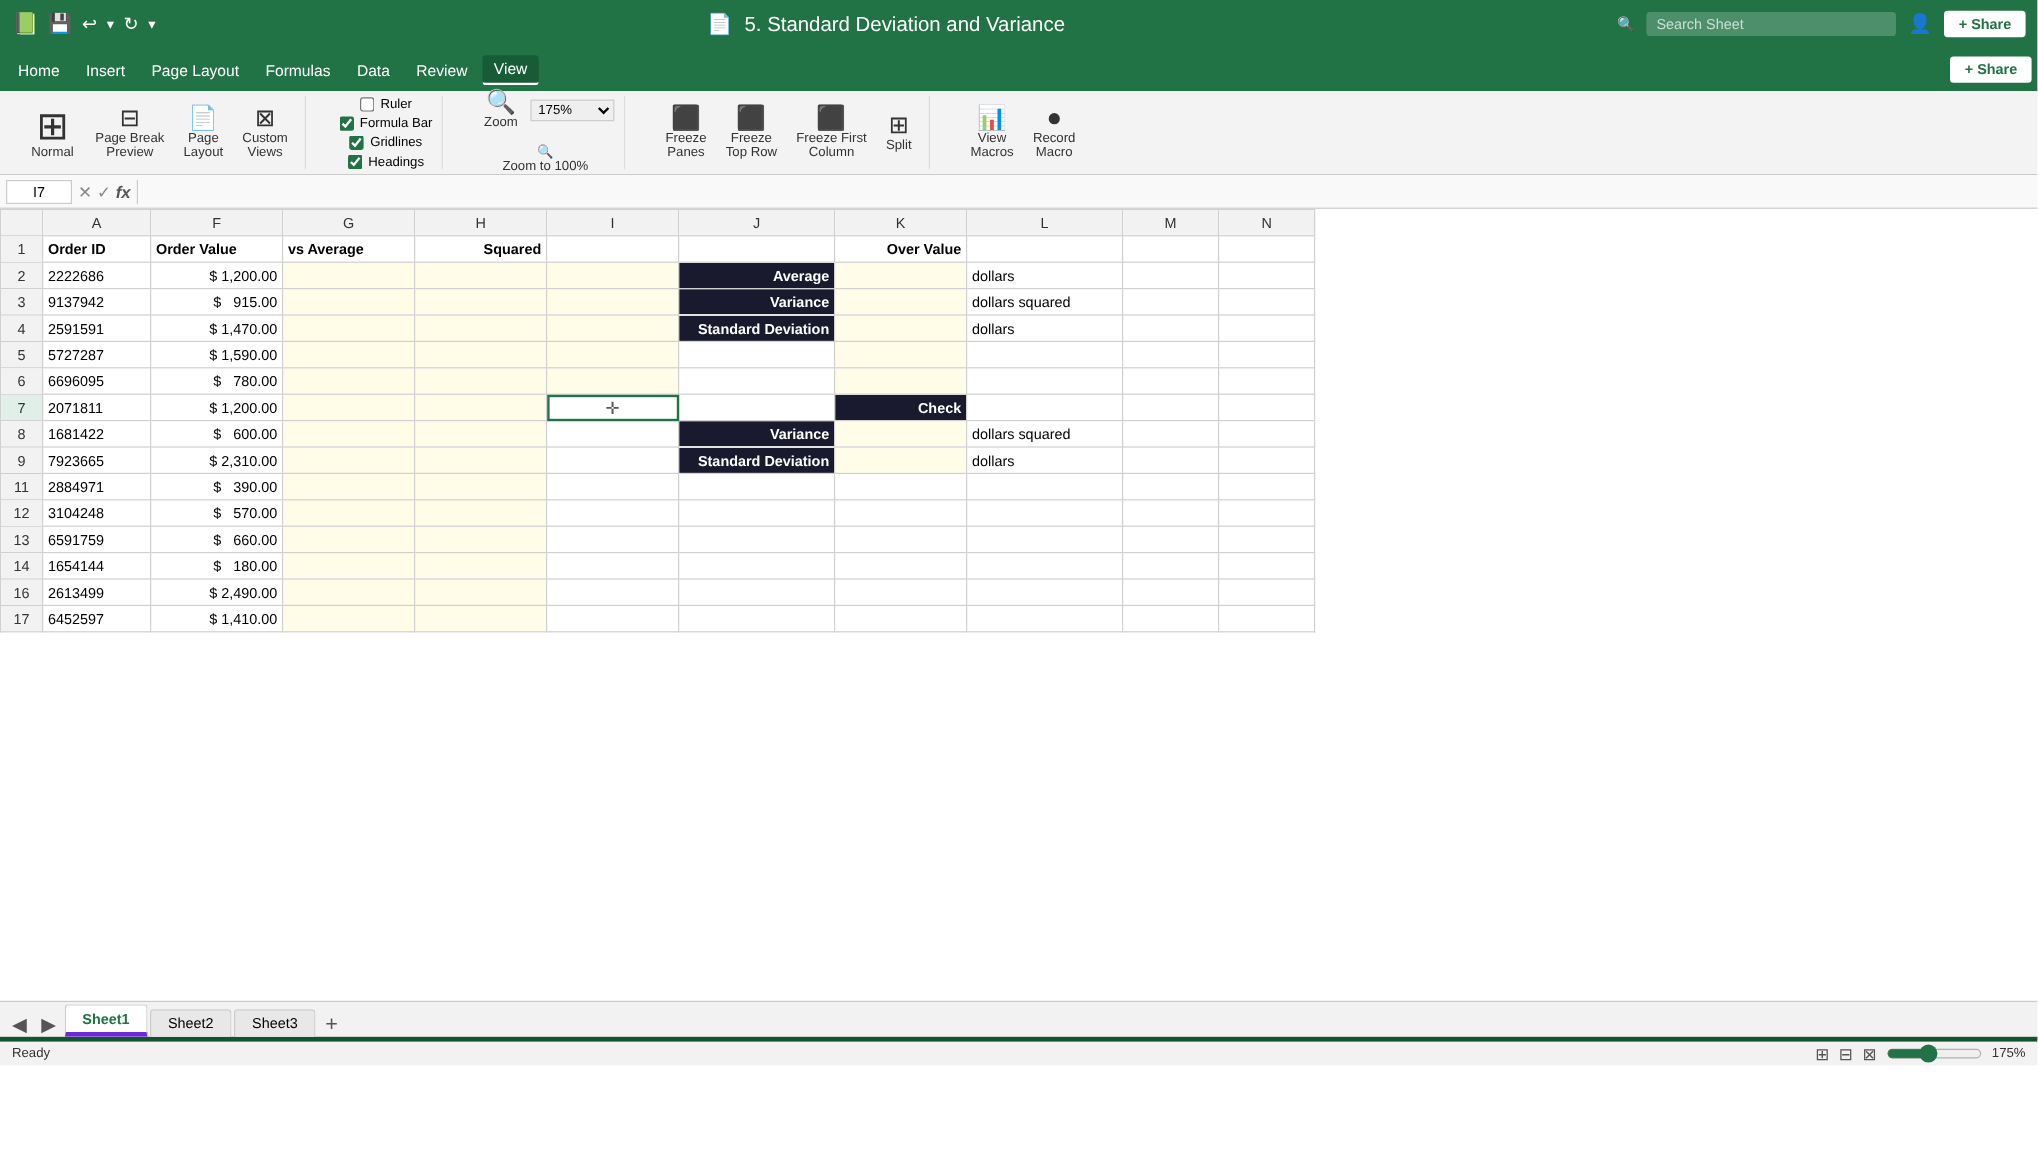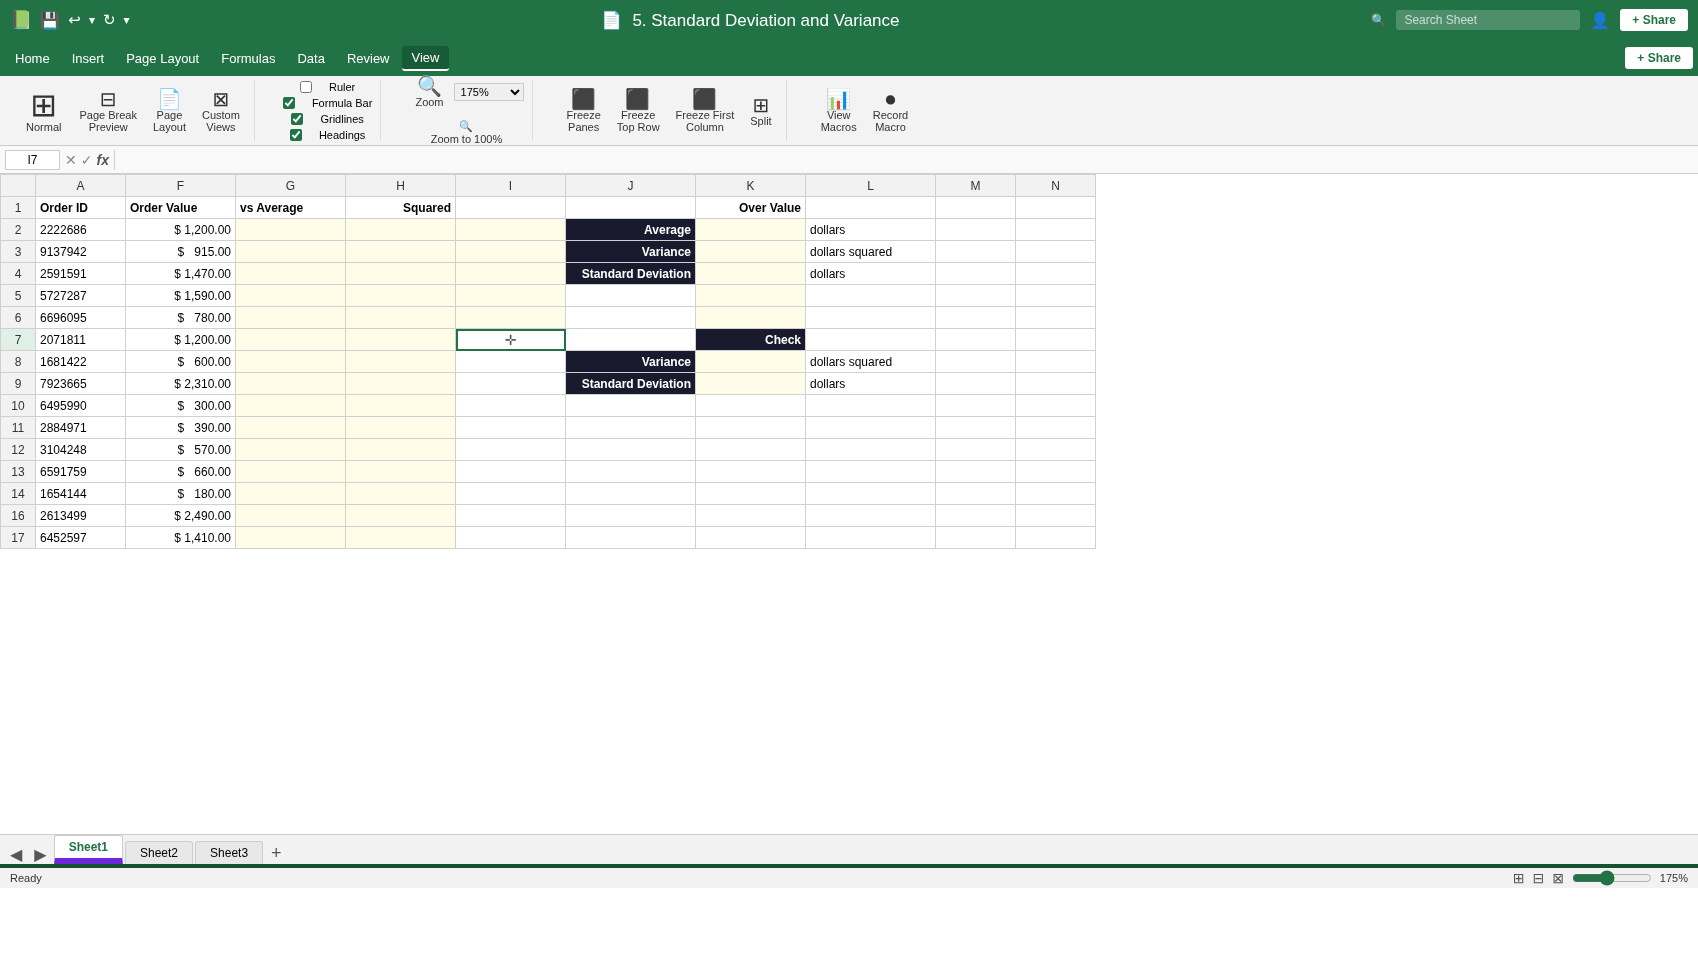--- a/index.html
+++ b/index.html
@@ -18,21 +18,21 @@
     #title-bar .left-icons { display: flex; align-items: center; gap: 8px; }
     #title-bar .title { flex: 1; text-align: center; font-size: 17px; }
     #title-bar .right-area { display: flex; align-items: center; gap: 10px; }
     .search-box {
       background: rgba(255,255,255,0.2);
       border: none;
       border-radius: 3px;
       padding: 3px 8px;
       color: white;
       font-size: 12px;
-      width: 184px;
+      width: 208px;
     }
     .search-box::placeholder { color: rgba(255,255,255,0.7); }
 
     
     #menu-bar {
       height: 36px;
       background: #217346;
       display: flex;
       align-items: center;
       padding: 0 5px;
@@ -85,21 +85,21 @@
       align-items: center;
       cursor: pointer;
       padding: 3px 5px;
       border-radius: 3px;
       font-size: 11px;
       color: #333;
       border: 1px solid transparent;
     }
     .ribbon-btn .icon { font-size: 20px; line-height: 1; }
     .ribbon-row { display: flex; gap: 4px; align-items: center; }
-    .checkbox-item { display: flex; align-items: center; gap: 17px; font-size: 11px; }
+    .checkbox-item { display: flex; align-items: center; gap: 5px; font-size: 11px; }
     .checkbox-item input { width: 12px; height: 12px; accent-color: #217346; }
     .zoom-select {
       width: 70px;
       font-size: 11px;
       border: 1px solid #ccc;
       padding: 1px 2px;
     }
 
     
     #formula-bar {
@@ -202,21 +202,21 @@
     .tab-nav { font-size: 16px; cursor: pointer; padding: 0 5px; color: #555; }
     .sheet-tab {
       padding: 4px 14px;
       background: white;
       border: 1px solid #ccc;
       border-bottom: none;
       border-radius: 3px 3px 0 0;
       cursor: pointer;
       font-size: 12px;
     }
-    .sheet-tab.active { background: white; border-bottom: 6px solid #6d28d9; font-weight: 600; color: #217346; }
+    .sheet-tab.active { background: white; border-bottom: 4px solid #6d28d9; font-weight: 600; color: #217346; }
     .sheet-tab:not(.active) { background: #e8e8e8; }
     .add-sheet { font-size: 18px; cursor: pointer; padding: 0 6px; color: #555; }
 
     
     #status-bar {
       height: 24px;
       background: #f2f2f2;
       border-top: 4px solid #14532d;
       display: flex;
       align-items: center;
@@ -555,33 +555,20 @@
           <td class="yellow-bg"></td>
           <td class="yellow-bg"></td>
           <td class="data-cell"></td>
           <td class="dark-bg">Standard Deviation</td>
           <td class="yellow-bg"></td>
           <td class="data-cell">dollars</td>
           <td class="data-cell"></td>
           <td class="data-cell"></td>
         </tr>
 
-        <tr>
-          <td class="row-header">10</td>
-          <td class="data-cell">6495990</td>
-          <td class="data-cell number">$&nbsp;&nbsp;&nbsp;300.00</td>
-          <td class="yellow-bg"></td>
-          <td class="yellow-bg"></td>
-          <td class="data-cell"></td>
-          <td class="data-cell"></td>
-          <td class="data-cell"></td>
-          <td class="data-cell"></td>
-          <td class="data-cell"></td>
-          <td class="data-cell"></td>
-        </tr>
 
         <tr>
           <td class="row-header">11</td>
           <td class="data-cell">2884971</td>
           <td class="data-cell number">$&nbsp;&nbsp;&nbsp;390.00</td>
           <td class="yellow-bg"></td>
           <td class="yellow-bg"></td>
           <td class="data-cell"></td>
           <td class="data-cell"></td>
           <td class="data-cell"></td>

